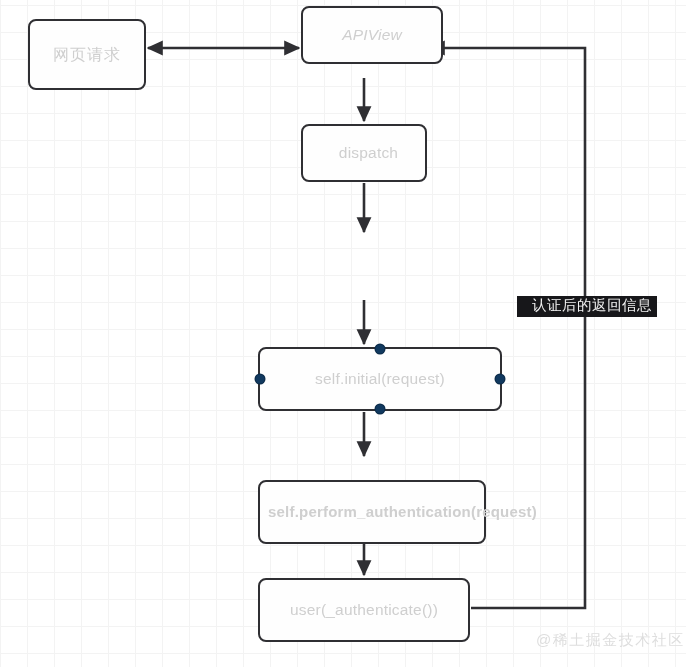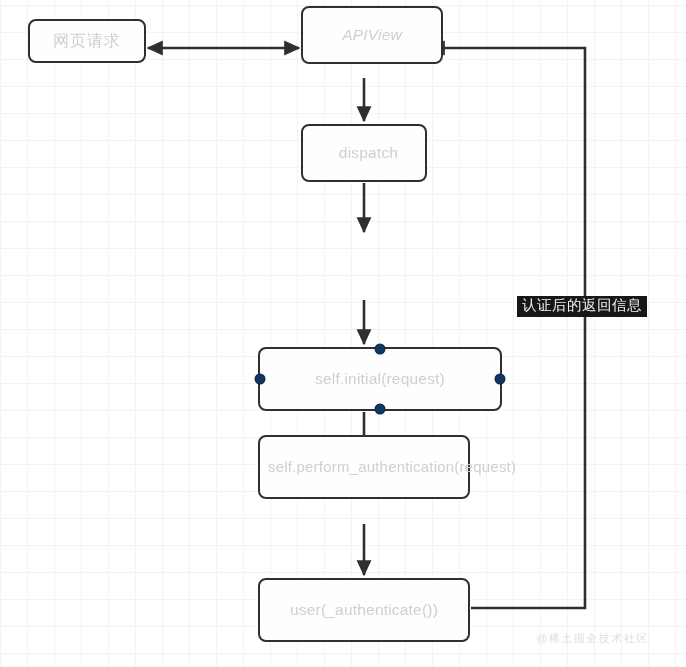--- a/index.html
+++ b/index.html
@@ -72,28 +72,28 @@
     border-radius: 50%;
     background: #11395f;
     box-shadow: 0 0 0 1px #0c2a47;
   }
   .edge-label {
     position: absolute;
     background: #17171a;
     color: #f2f2f2;
     font-size: 14.5px;
     letter-spacing: 0.5px;
-    padding: 2px 5px 3px 5px;
+    padding: 2px 5px 3px 15px;
     white-space: nowrap;
     line-height: 1.1;
   }
   .watermark {
     position: absolute;
     color: #dedede;
-    font-size: 11px;
+    font-size: 15px;
     letter-spacing: 1.5px;
     white-space: nowrap;
     user-select: none;
   }
 </style>
 </head>
 <body>
 
 <div id="canvas">
 
@@ -129,42 +129,42 @@
 
     <g>
       <line x1="364" y1="524" x2="364" y2="575" stroke="#2f2f33" stroke-width="2.6" marker-end="url(#arrowEnd)"></line>
     </g>
 
     <g>
       <path d="M 471 608 L 585 608 L 585 48 L 430 48" fill="none" stroke="#2f2f33" stroke-width="2.6" marker-end="url(#arrowEnd)"></path>
     </g>
   </svg>
 
-  <div class="node cjk" style="left:28px; top:19px; width:118px; height:44px;">
+  <div class="node cjk" style="left:28px; top:19px; width:118px; height:71px;">
     <span class="node-label">网页请求</span>
   </div>
 
   <div class="node latin" style="left:301px; top:6px; width:142px; height:58px;font-style:italic;">
     <span class="node-label">APIView</span>
   </div>
 
   <div class="node latin" style="left:301px; top:124px; width:126px; height:58px;padding-left:17px;">
     <span class="node-label">dispatch</span>
   </div>
 
 
   <div class="node latin" style="left:258px; top:347px; width:244px; height:64px;">
     <span class="node-label">self.initial(request)</span>
     <span class="handle" style="left:50%; top:0; transform:translate(-50%,-50%);"></span>
     <span class="handle" style="left:50%; top:100%; transform:translate(-50%,-50%);"></span>
     <span class="handle" style="left:0; top:50%; transform:translate(-50%,-50%);"></span>
     <span class="handle" style="left:100%; top:50%; transform:translate(-50%,-50%);"></span>
   </div>
 
-  <div class="node latin small" style="left:258px; top:435px; width:212px; height:64px;">
+  <div class="node latin small" style="left:258px; top:480px; width:228px; height:64px;font-weight:bold;">
     <span class="node-label">self.perform_authentication(request)</span>
   </div>
 
   <div class="node latin" style="left:258px; top:578px; width:212px; height:64px;">
     <span class="node-label">user(_authenticate())</span>
   </div>
 
   <div class="edge-label" style="left:517px; top:296px;">认证后的返回信息</div>
 
   <div class="watermark" style="left:536px; top:631px;">@稀土掘金技术社区</div>

